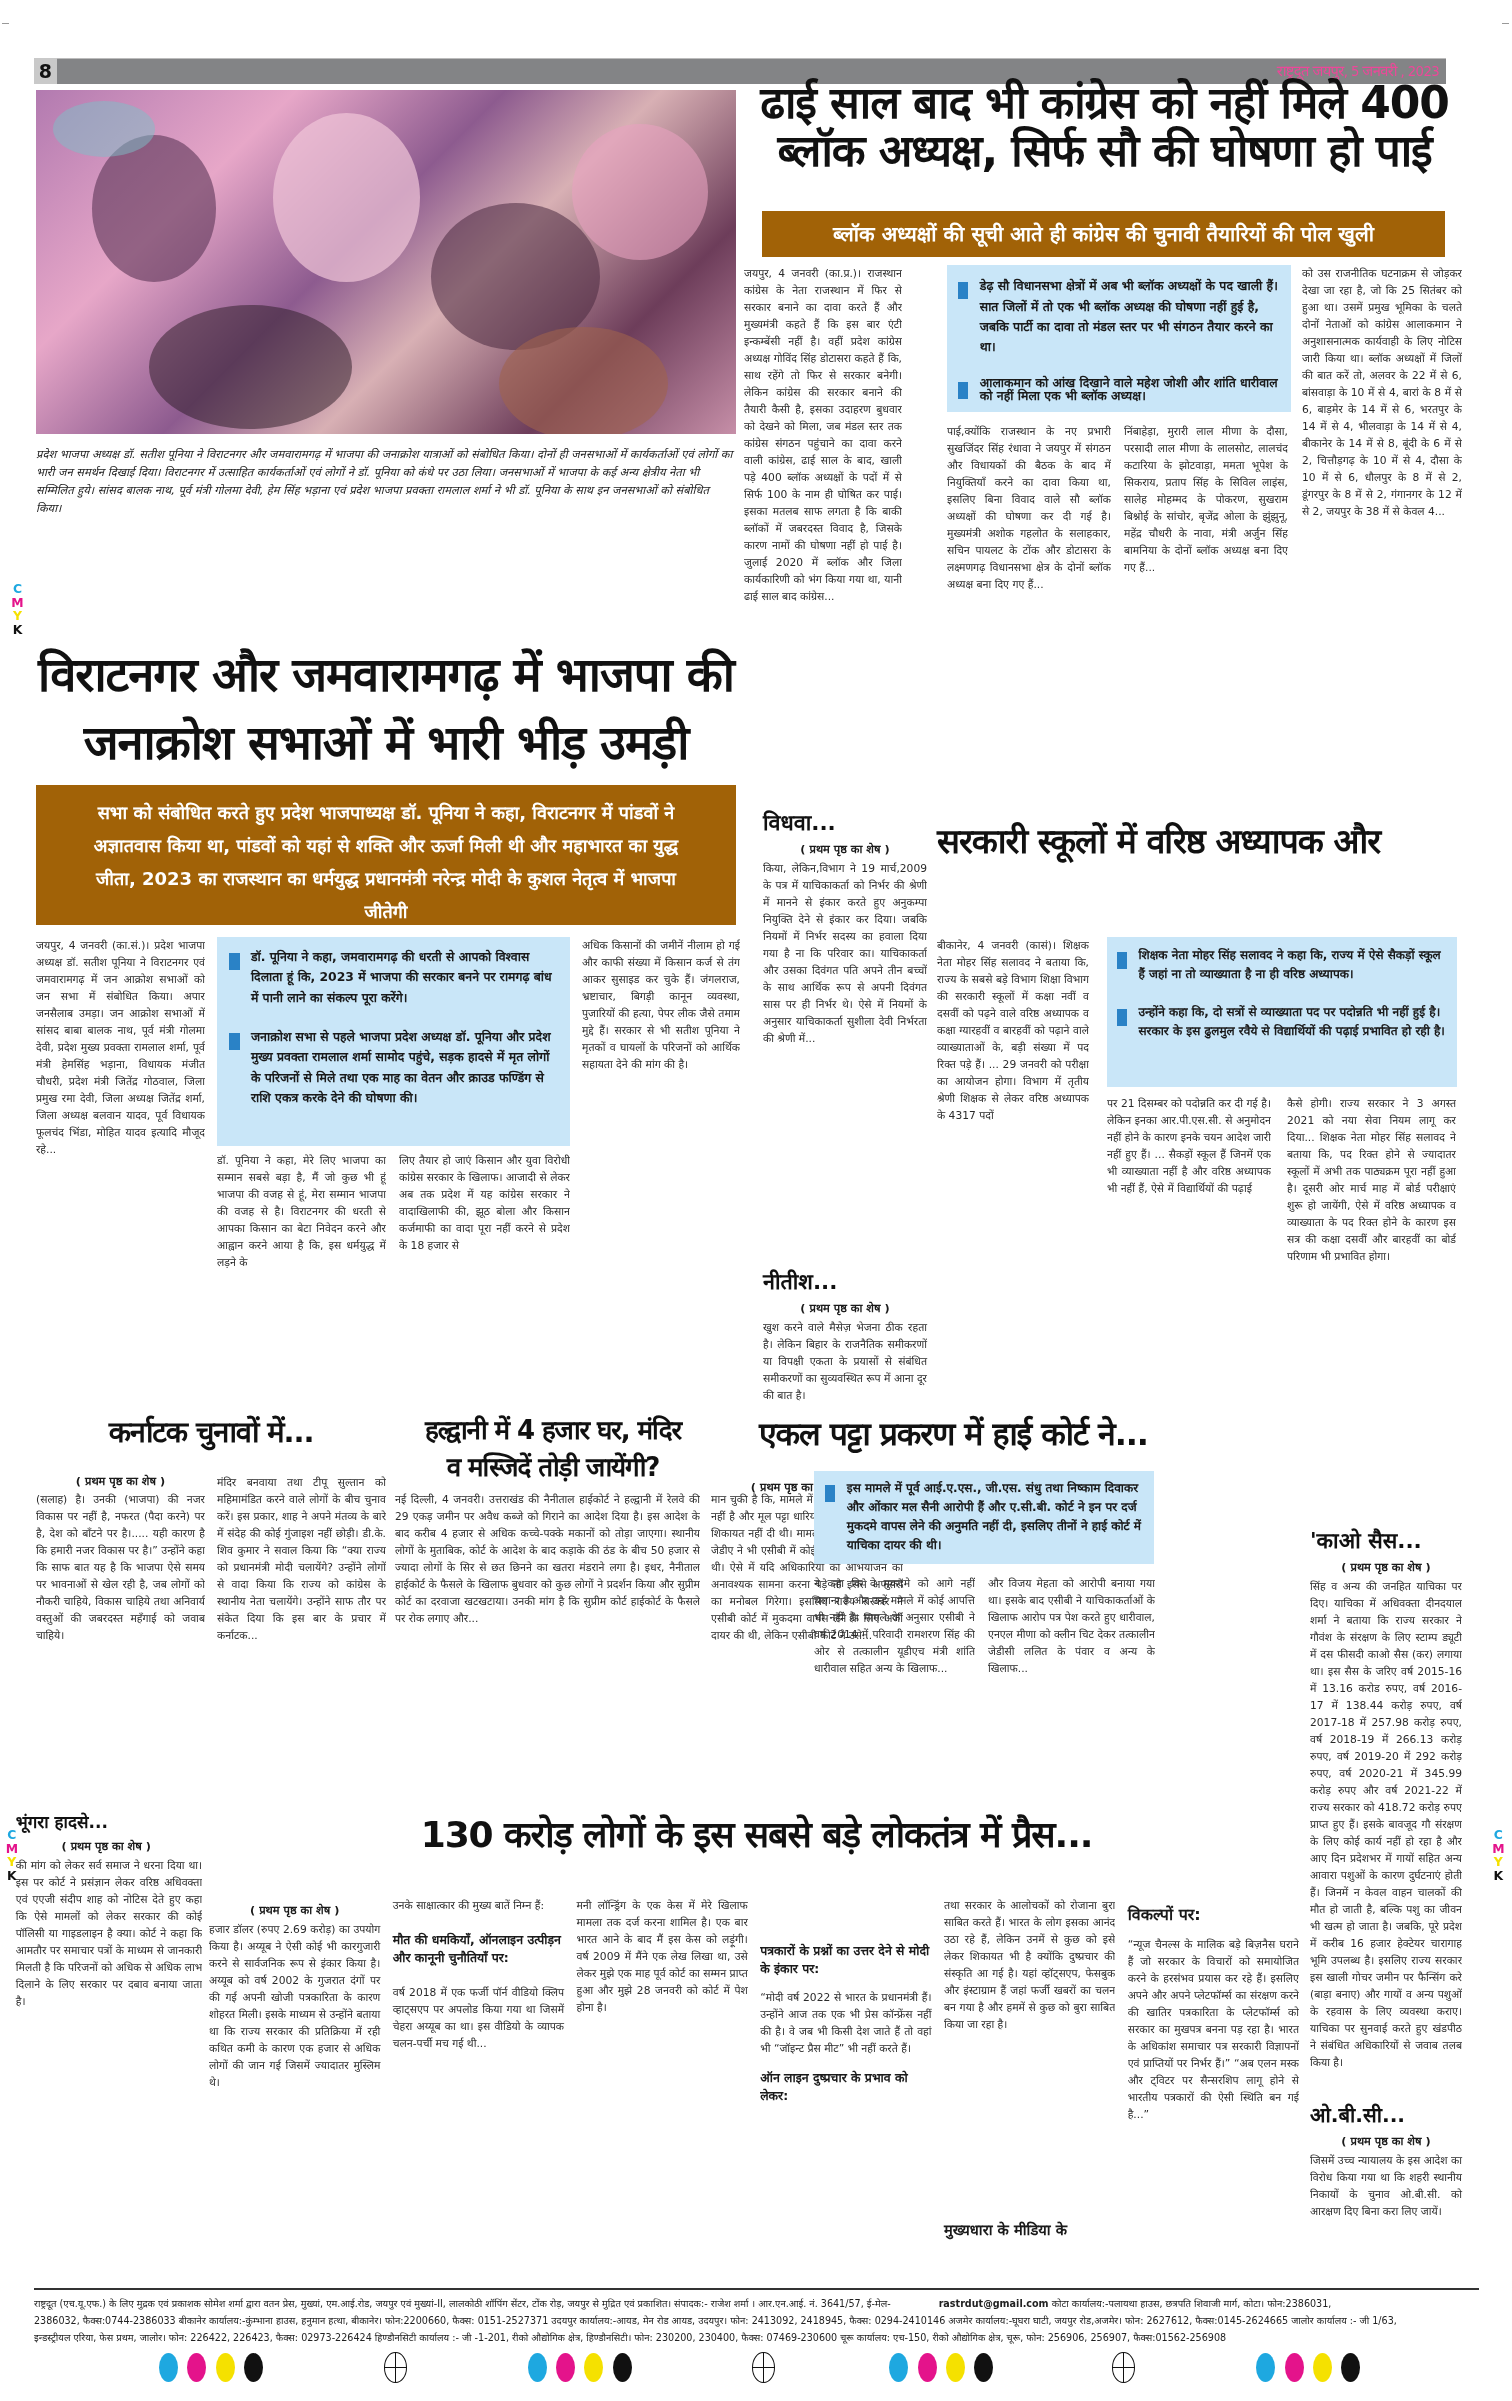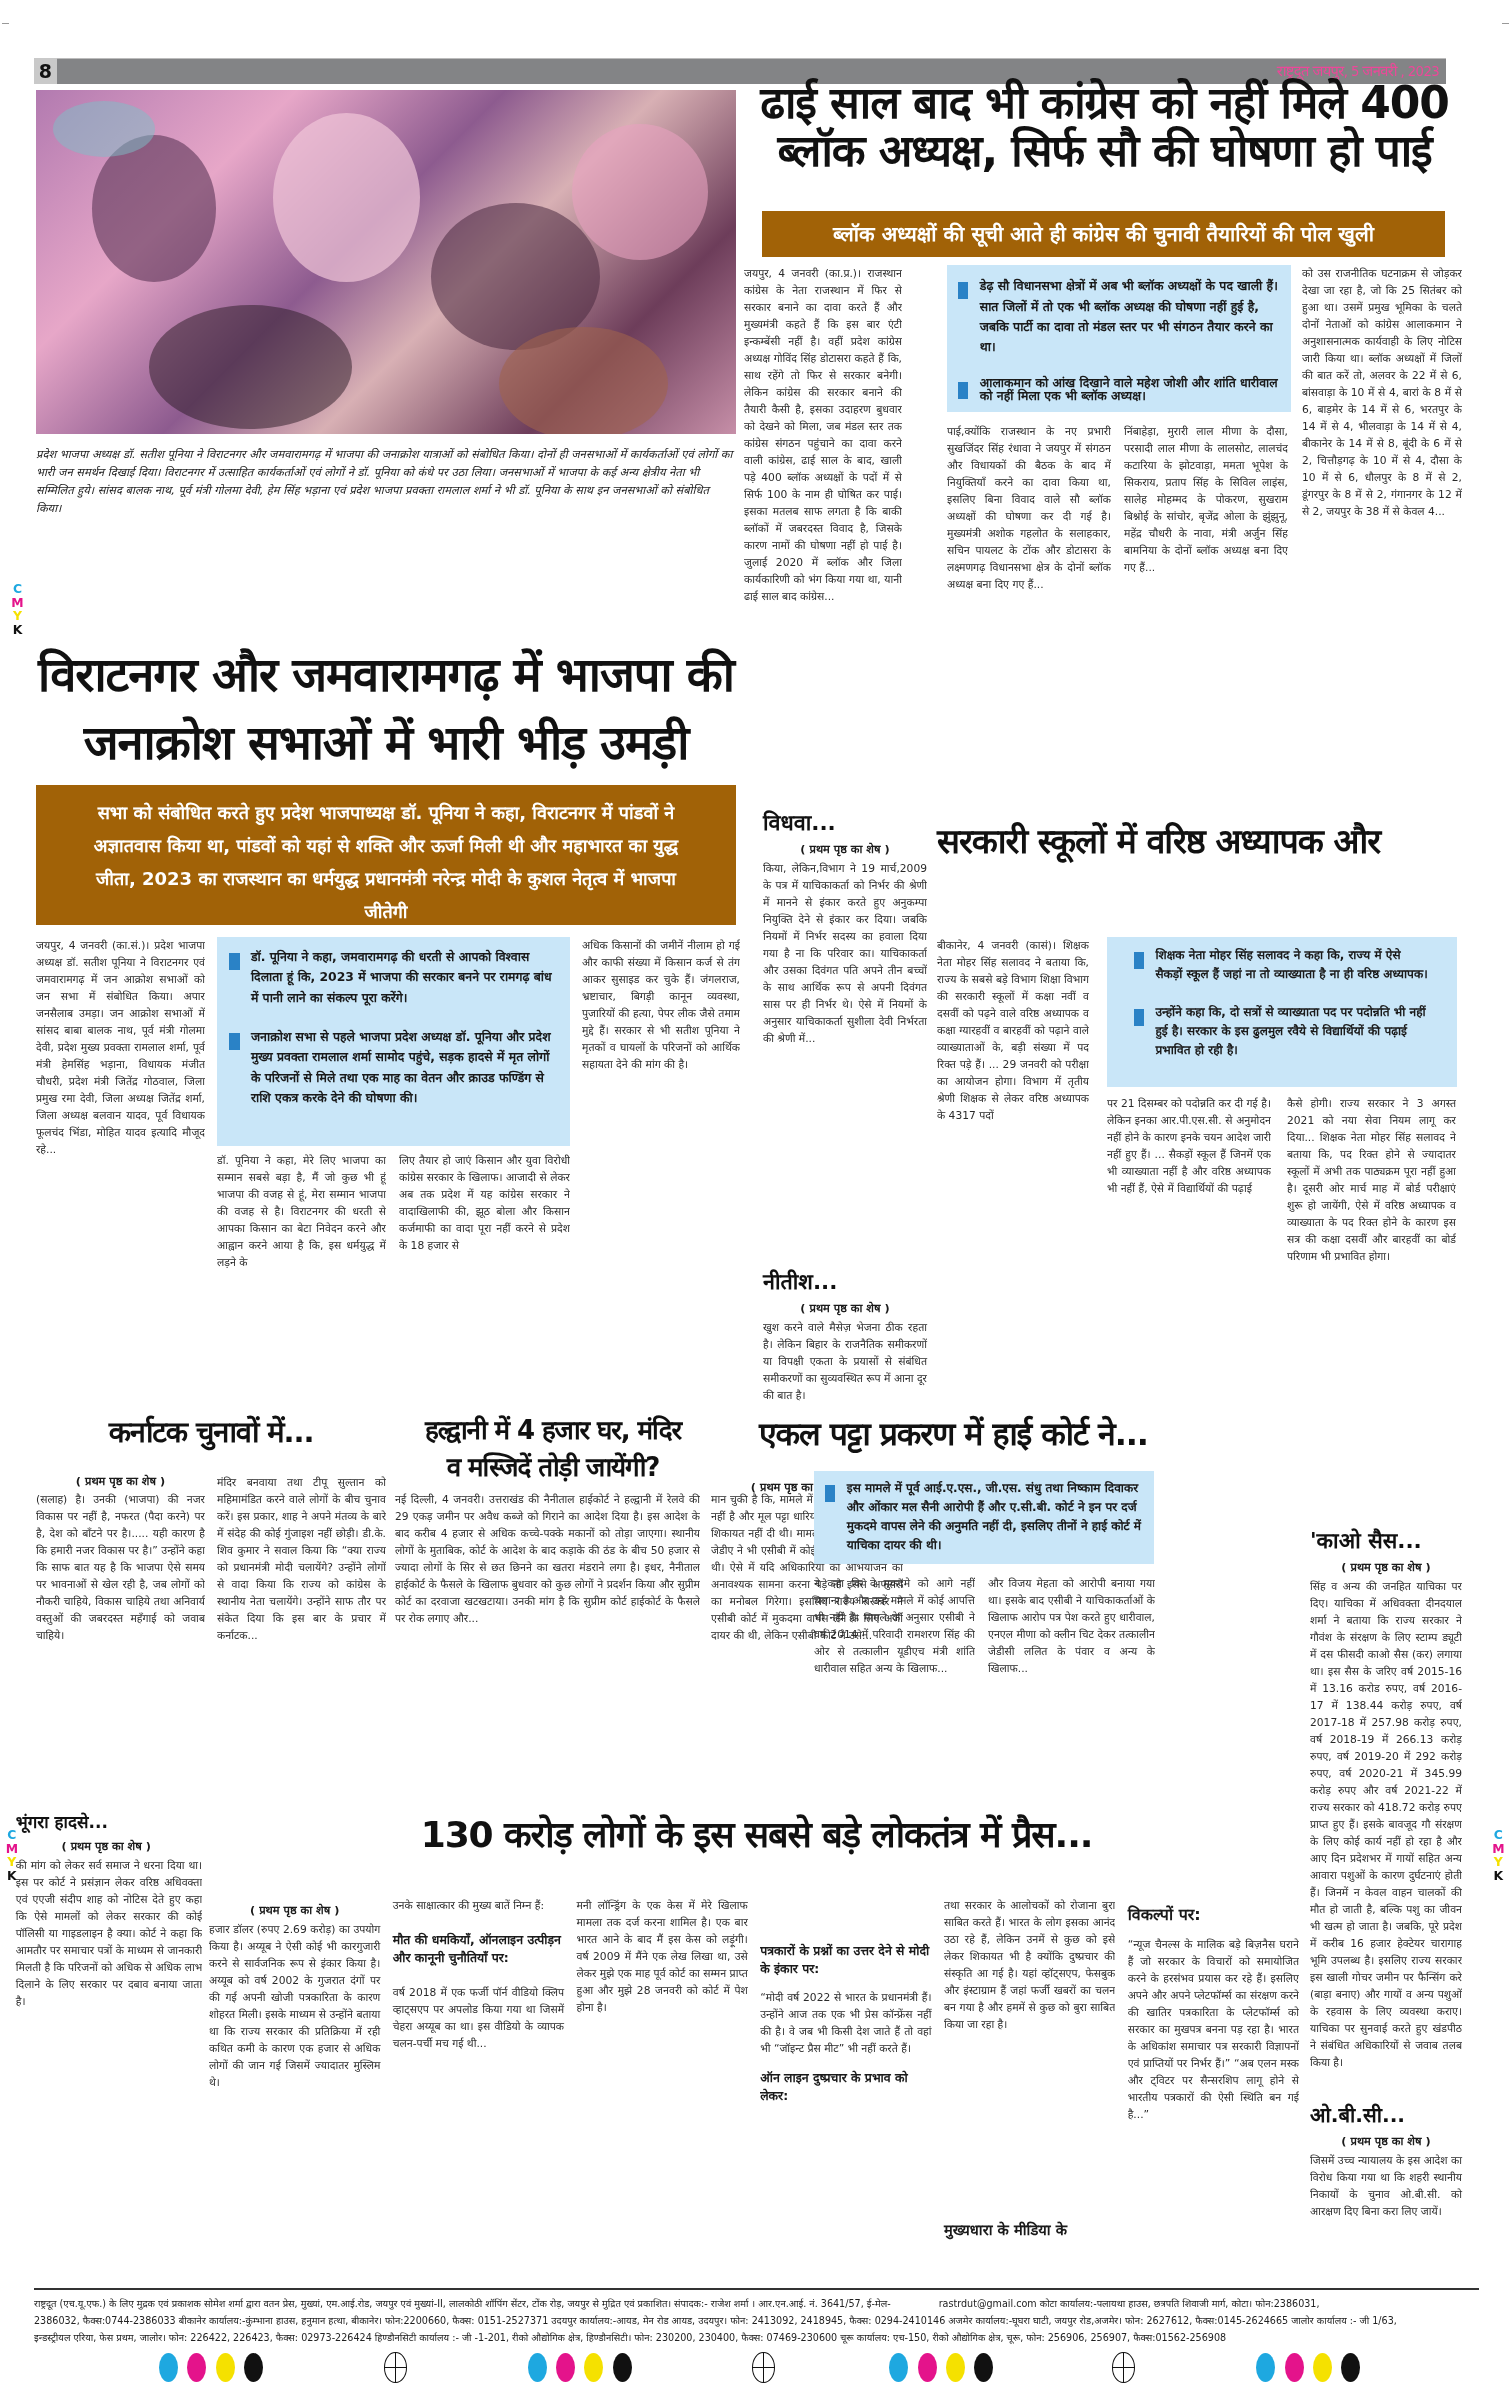--- a/index.html
+++ b/index.html
@@ -16,21 +16,21 @@
   .blue-deck { background: #a16207; color: #fff; font-weight: bold; text-align: center; }
   .lightbox { background: #c9e6f8; }
   .bullet { display: flex; gap: 11.3px; margin-bottom: 19px; }
   .bullet .sq { flex: 0 0 10.2px; height: 17px; background: #2a82c6; margin-top: 5.6px; }
   .bullet .txt { font-weight: bold; font-size: 15.2px; line-height: 25px; color: #1a1a1a; }
   .col { font: 10.7px "DejaVu Sans", sans-serif; line-height: 17px; text-align: justify; color: #2a2a2a; }
   .sub-h { font-weight: bold; font-size: 26px; color: #111; }
   .shesh { font: bold 11.3px "DejaVu Sans", sans-serif; text-align: center; margin: 4.5px 0; }
   .rule { background: #333; }
   .footer { left: 34px; top: 2295px; width: 1445px; font: 9.6px "DejaVu Sans", sans-serif; line-height: 17px; color: #222; }
-  .footer b { font-weight: normal; padding-left: 48px; }
+  .footer b { font-weight: bold; padding-left: 48px; }
   .dot { width: 19px; height: 29px; border-radius: 50%; position: absolute; top: 2353px; }
   .target { width: 22.6px; height: 30.5px; border: 1.7px solid #111; border-radius: 50%; position: absolute; top: 2352px; }
   .target:before { content: ""; position: absolute; left: 50%; top: 0; bottom: 0; width: 1.1px; background: #111; }
   .target:after { content: ""; position: absolute; top: 50%; left: 0; right: 0; height: 1.1px; background: #111; }
   .cmyk { font: bold 12.4px "DejaVu Sans", sans-serif; line-height: 13.6px; text-align: center; width: 14.7px; }
   .c { color: #1ea8e0; } .m { color: #e4138b; } .y { color: #f5e100; } .k { color: #111; }
 </style>
 </head>
 <body>
 
@@ -119,21 +119,21 @@
   <div class="col" style="height:395px;overflow:hidden;">किया, लेकिन,विभाग ने 19 मार्च,2009 के पत्र में याचिकाकर्ता को निर्भर की श्रेणी में मानने से इंकार करते हुए अनुकम्पा नियुक्ति देने से इंकार कर दिया। जबकि नियमों में निर्भर सदस्य का हवाला दिया गया है ना कि परिवार का। याचिकाकर्ता और उसका दिवंगत पति अपने तीन बच्चों के साथ आर्थिक रूप से अपनी दिवंगत सास पर ही निर्भर थे। ऐसे में नियमों के अनुसार याचिकाकर्ता सुशीला देवी निर्भरता की श्रेणी में...</div>
   <div class="sub-h" style="font-size:21.5px;margin-top:11.3px;">नीतीश...</div>
   <div class="shesh">( प्रथम पृष्ठ का शेष )</div>
   <div class="col">खुश करने वाले मैसेज़ भेजना ठीक रहता है। लेकिन बिहार के राजनैतिक समीकरणों या विपक्षी एकता के प्रयासों से संबंधित समीकरणों का सुव्यवस्थित रूप में आना दूर की बात है।</div>
 </div>
 
 <div class="abs h-big" style="left:937px;top:813px;width:519px;font-size:34px;line-height:56px;">
   <div>सरकारी स्कूलों में वरिष्ठ अध्यापक और</div>
 </div>
 <div class="abs col" style="left:937px;top:937px;width:152px;height:440px;overflow:hidden;">बीकानेर, 4 जनवरी (कासं)। शिक्षक नेता मोहर सिंह सलावद ने बताया कि, राज्य के सबसे बड़े विभाग शिक्षा विभाग की सरकारी स्कूलों में कक्षा नवीं व दसवीं को पढ़ने वाले वरिष्ठ अध्यापक व कक्षा ग्यारहवीं व बारहवीं को पढ़ाने वाले व्याख्याताओं के, बड़ी संख्या में पद रिक्त पड़े हैं। ... 29 जनवरी को परीक्षा का आयोजन होगा। विभाग में तृतीय श्रेणी शिक्षक से लेकर वरिष्ठ अध्यापक के 4317 पदों</div>
-<div class="abs lightbox" style="left:1107px;top:937px;width:350px;height:150px;padding:9px 27px;">
+<div class="abs lightbox" style="left:1107px;top:937px;width:350px;height:150px;padding:9px 10px;">
   <div class="bullet">
     <div class="sq"></div>
     <div class="txt" style="font-size:12px;line-height:19px;">शिक्षक नेता मोहर सिंह सलावद ने कहा कि, राज्य में ऐसे सैकड़ों स्कूल हैं जहां ना तो व्याख्याता है ना ही वरिष्ठ अध्यापक।</div>
   </div>
   <div class="bullet">
     <div class="sq"></div>
     <div class="txt" style="font-size:12px;line-height:19px;">उन्होंने कहा कि, दो सत्रों से व्याख्याता पद पर पदोन्नति भी नहीं हुई है। सरकार के इस ढुलमुल रवैये से विद्यार्थियों की पढ़ाई प्रभावित हो रही है।</div>
   </div>
 </div>
 <div class="abs col" style="left:1107px;top:1095px;width:164px;height:282px;overflow:hidden;">पर 21 दिसम्बर को पदोन्नति कर दी गई है। लेकिन इनका आर.पी.एस.सी. से अनुमोदन नहीं होने के कारण इनके चयन आदेश जारी नहीं हुए हैं। ... सैकड़ों स्कूल हैं जिनमें एक भी व्याख्याता नहीं है और वरिष्ठ अध्यापक भी नहीं हैं, ऐसे में विद्यार्थियों की पढ़ाई</div>

